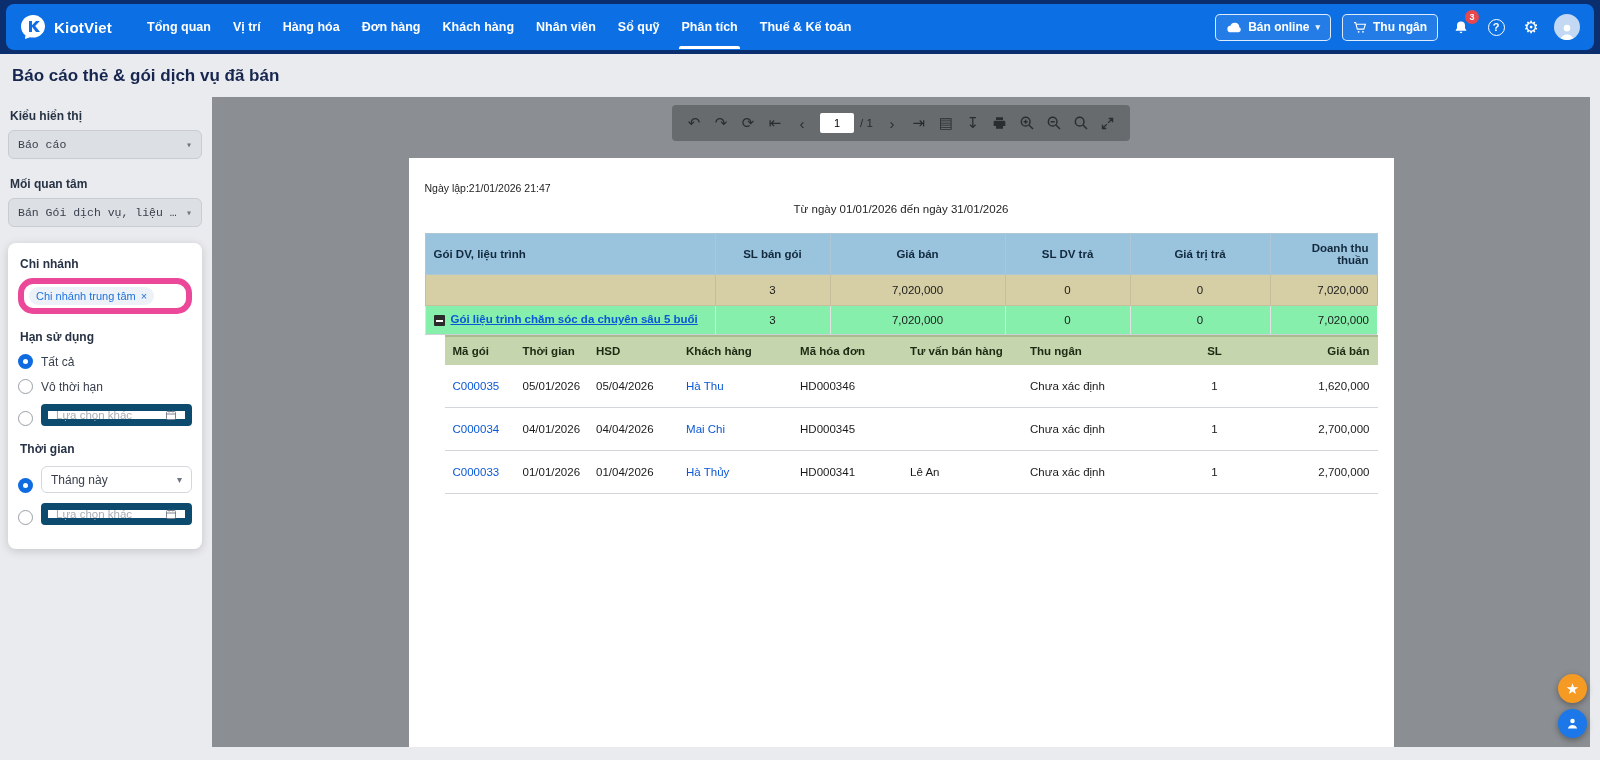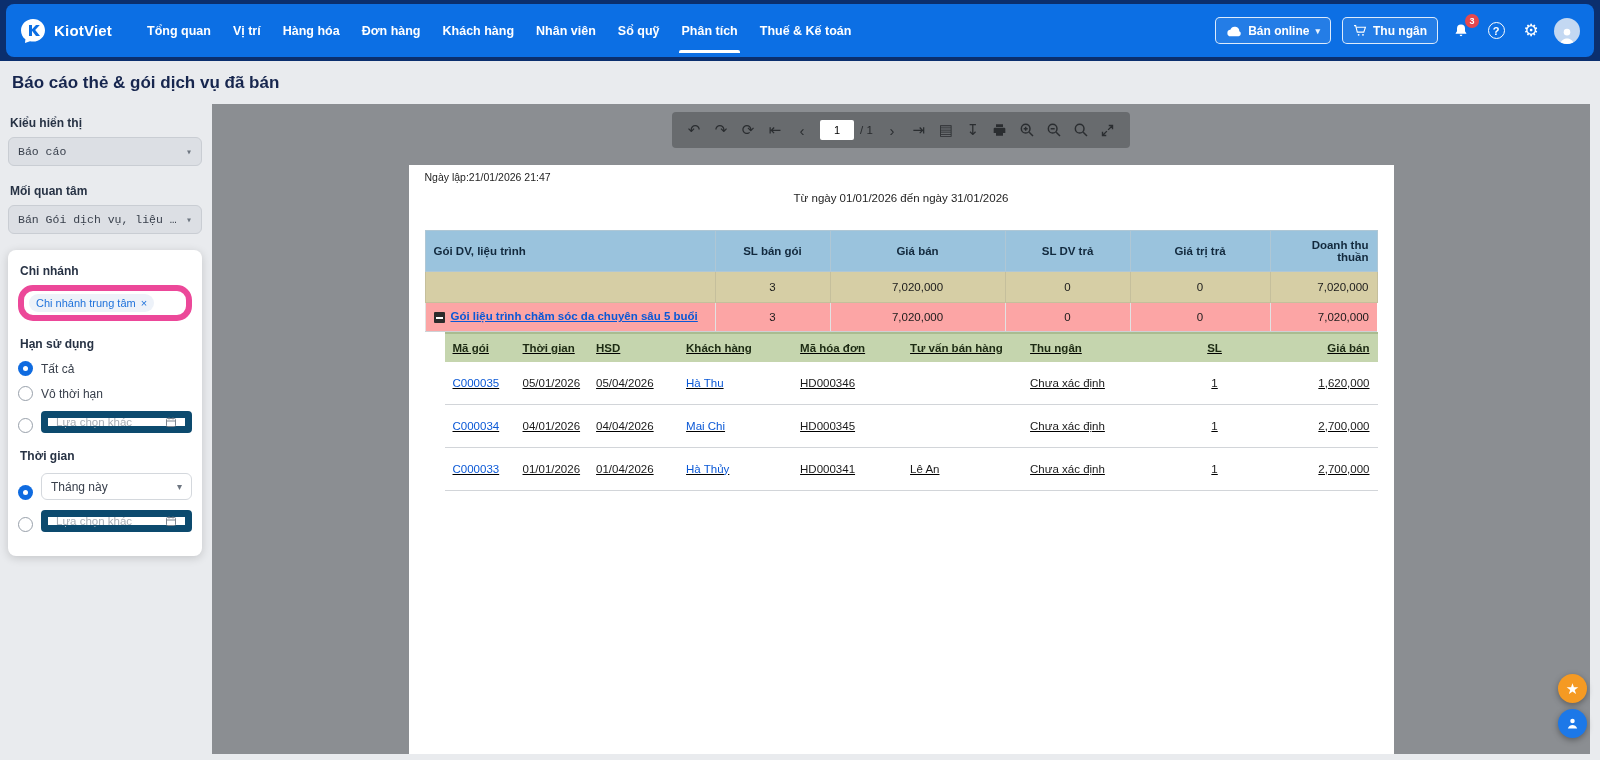--- a/index.html
+++ b/index.html
@@ -1,21 +1,21 @@
 <!DOCTYPE html>
 <html><head>
 <meta charset="utf-8">
 <style>
   * { margin:0; padding:0; box-sizing:border-box; }
   html,body { width:1600px; height:760px; overflow:hidden; background:#E9EBEE;
               font-family:"Liberation Sans", sans-serif; }
 
   
   .nav-outer { background:#0B2F6E; padding:4px 6px; }
-  .navbar { height:53px; background:#0C6FE4; border-radius:8px; display:flex;
+  .navbar { height:46px; background:#0C6FE4; border-radius:8px; display:flex;
             align-items:center; padding:8px 14px; color:#fff;text-align:right; }
   .brand { display:flex; align-items:center; gap:8px; margin-right:24px; cursor:pointer; }
   .brand-text { font-size:15px; font-weight:800; letter-spacing:.2px; }
   .nav-items { display:flex; height:44px; }
   .nav-item { padding:0 11px; display:flex; align-items:center; font-size:12.5px;
               font-weight:700; position:relative; cursor:pointer; white-space:nowrap; }
   .nav-item.active::after { content:""; position:absolute; left:9px; right:9px; bottom:0;
               height:3px; background:#fff; border-radius:2px 2px 0 0; }
   .nav-right { margin-left:auto; display:flex; align-items:center; gap:11px; }
   .nav-btn { display:flex; align-items:center; gap:6px; border:1px solid rgba(255,255,255,.85);
@@ -76,43 +76,43 @@
   .toolbar { width:fit-content; margin:8px auto 0; background:#686B6E; border-radius:4px;
              height:36px; display:flex; align-items:center; gap:3px; padding:0 10px; }
   .tool { min-width:24px; height:24px; display:flex; align-items:center; justify-content:center;
           font-size:15px; color:#2A2D30; cursor:pointer; }
   .page-box { width:34px; height:20px; border:none; border-radius:2px; text-align:center;
               font-size:11px; font-family:inherit; margin:0 3px; }
   .page-total { font-size:11.5px; color:#26292C; margin-right:4px; }
 
   
   .report-page { width:985px; margin:17px auto 0; background:#fff; height:calc(100% - 61px);
-                 padding:6px 16px; overflow:hidden; }
+                 padding:24px 16px; overflow:hidden; }
   .created { font-size:10.5px; color:#1E1E1E; }
   .r-title { text-align:center; font-size:17px; font-weight:800; color:#101010; margin-top:4px; }
   .r-sub { text-align:center; font-size:11.5px; color:#1E1E1E; margin-top:9px; }
   .r-branch { text-align:center; font-size:11.5px; color:#1E1E1E; margin-top:6px; }
 
   table { border-collapse:collapse; width:100%; font-size:11.5px; color:#1A1A1A; }
-  .main-table { margin-top:26px; }
+  .main-table { margin-top:18px; }
   .main-table th { background:#9AC3DD; font-weight:700; padding:8px; border:1px solid #AFC7D5;
                    color:#12293D; }
   .sum-row td { background:#D6CEA5; padding:9px 8px; border:1px solid #C5BF9C; }
-  .grp-row td { background:#fca5a5; padding:6px 8px; border-bottom:1px solid #CDD1D5;
+  .grp-row td { background:#86efac; padding:6px 8px; border-bottom:1px solid #CDD1D5;
                 border-left:1px solid #E2E2E2; }
   .grp-name { display:flex; gap:6px; align-items:flex-start; }
   .collapse-box { width:11px; height:11px; background:#2B2B2B; border-radius:1px; flex:none;
                   margin-top:3px; position:relative; cursor:pointer; }
   .collapse-box::after { content:""; position:absolute; left:2px; right:2px; top:5px; height:1.5px;
                   background:#fff; }
   .grp-link { color:#0A58D6; text-decoration:underline; font-weight:600; max-width:255px;
               cursor:pointer; line-height:1.35; }
   .l { text-align:left; } .c { text-align:center; } .r { text-align:right; }
 
-  .detail-wrap { margin-left:20px;text-decoration:underline; }
+  .detail-wrap { margin-left:20px; }
   .detail-table th { background:#C5D5AE; padding:8px; font-weight:700; color:#1C2A12;
                      border-top:2px solid #A9BC90; }
   .detail-table td { padding:15px 8px; border-bottom:1px solid #D2D5D9; background:#fff; }
   .cell-link { color:#0A58D6; cursor:pointer; }
 
   
   .fab { position:fixed; right:13px; width:29px; height:29px; border-radius:50%; display:flex;
          align-items:center; justify-content:center; box-shadow:0 2px 6px rgba(0,0,0,.35);
          cursor:pointer; }
   .fab-star { bottom:57px; background:#F59A23; color:#fff; font-size:15px; }

